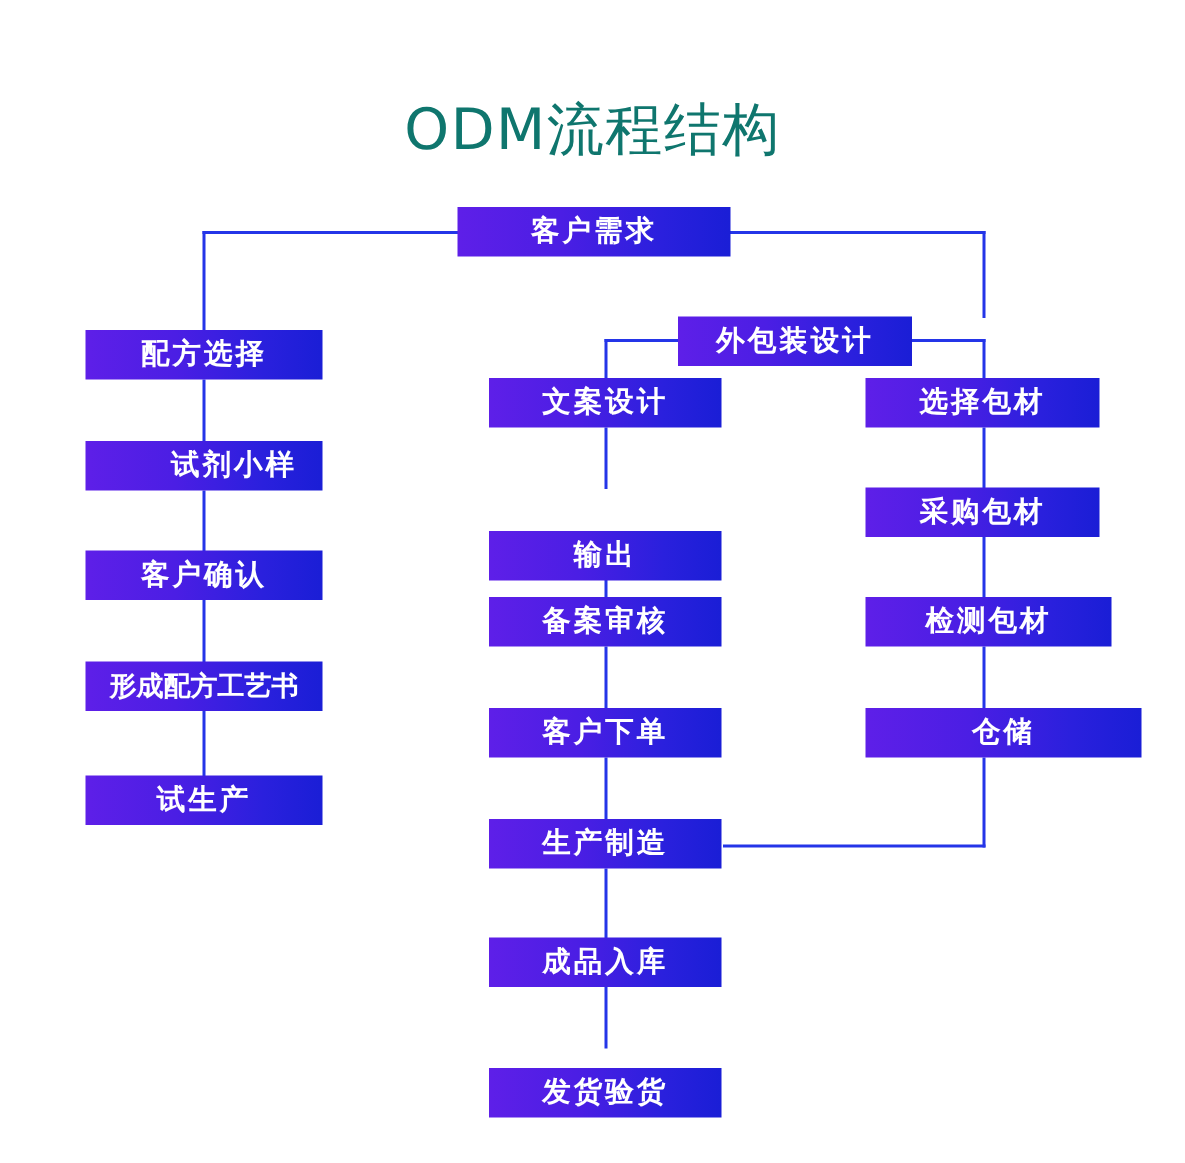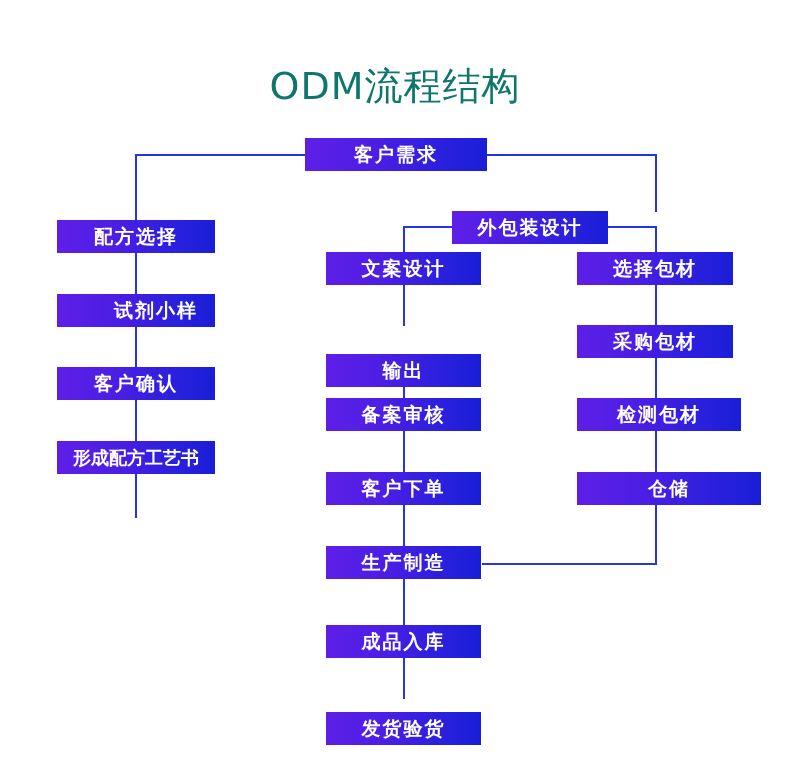--- a/index.html
+++ b/index.html
@@ -82,20 +82,21 @@
 
   <div class="ln lv" style="left:655px;top:505px;height:60px;"></div>
   <div class="ln lh" style="left:482px;top:563px;width:175px;"></div>
 
   <div class="node" style="left:305px;top:138px;width:182px;">客户需求</div>
 
   <div class="node" style="left:57px;top:220px;width:158px;">配方选择</div>
   <div class="node" style="left:57px;top:294px;width:158px;padding-left:40px;">试剂小样</div>
   <div class="node" style="left:57px;top:367px;width:158px;">客户确认</div>
   <div class="node" style="left:57px;top:441px;width:158px;font-size:18px;letter-spacing:0px;">形成配方工艺书</div>
+  <div class="node" style="left:57px;top:517px;width:158px;">试生产</div>
 
   <div class="node" style="left:452px;top:211px;width:156px;">外包装设计</div>
 
   <div class="node" style="left:326px;top:252px;width:155px;">文案设计</div>
   <div class="node" style="left:326px;top:325px;width:155px;margin-top:29px;">输出</div>
   <div class="node" style="left:326px;top:398px;width:155px;">备案审核</div>
   <div class="node" style="left:326px;top:546px;width:155px;">生产制造</div>
   <div class="node" style="left:326px;top:472px;width:155px;">客户下单</div>
   <div class="node" style="left:326px;top:625px;width:155px;">成品入库</div>
   <div class="node" style="left:326px;top:680px;width:155px;margin-top:32px;">发货验货</div>

